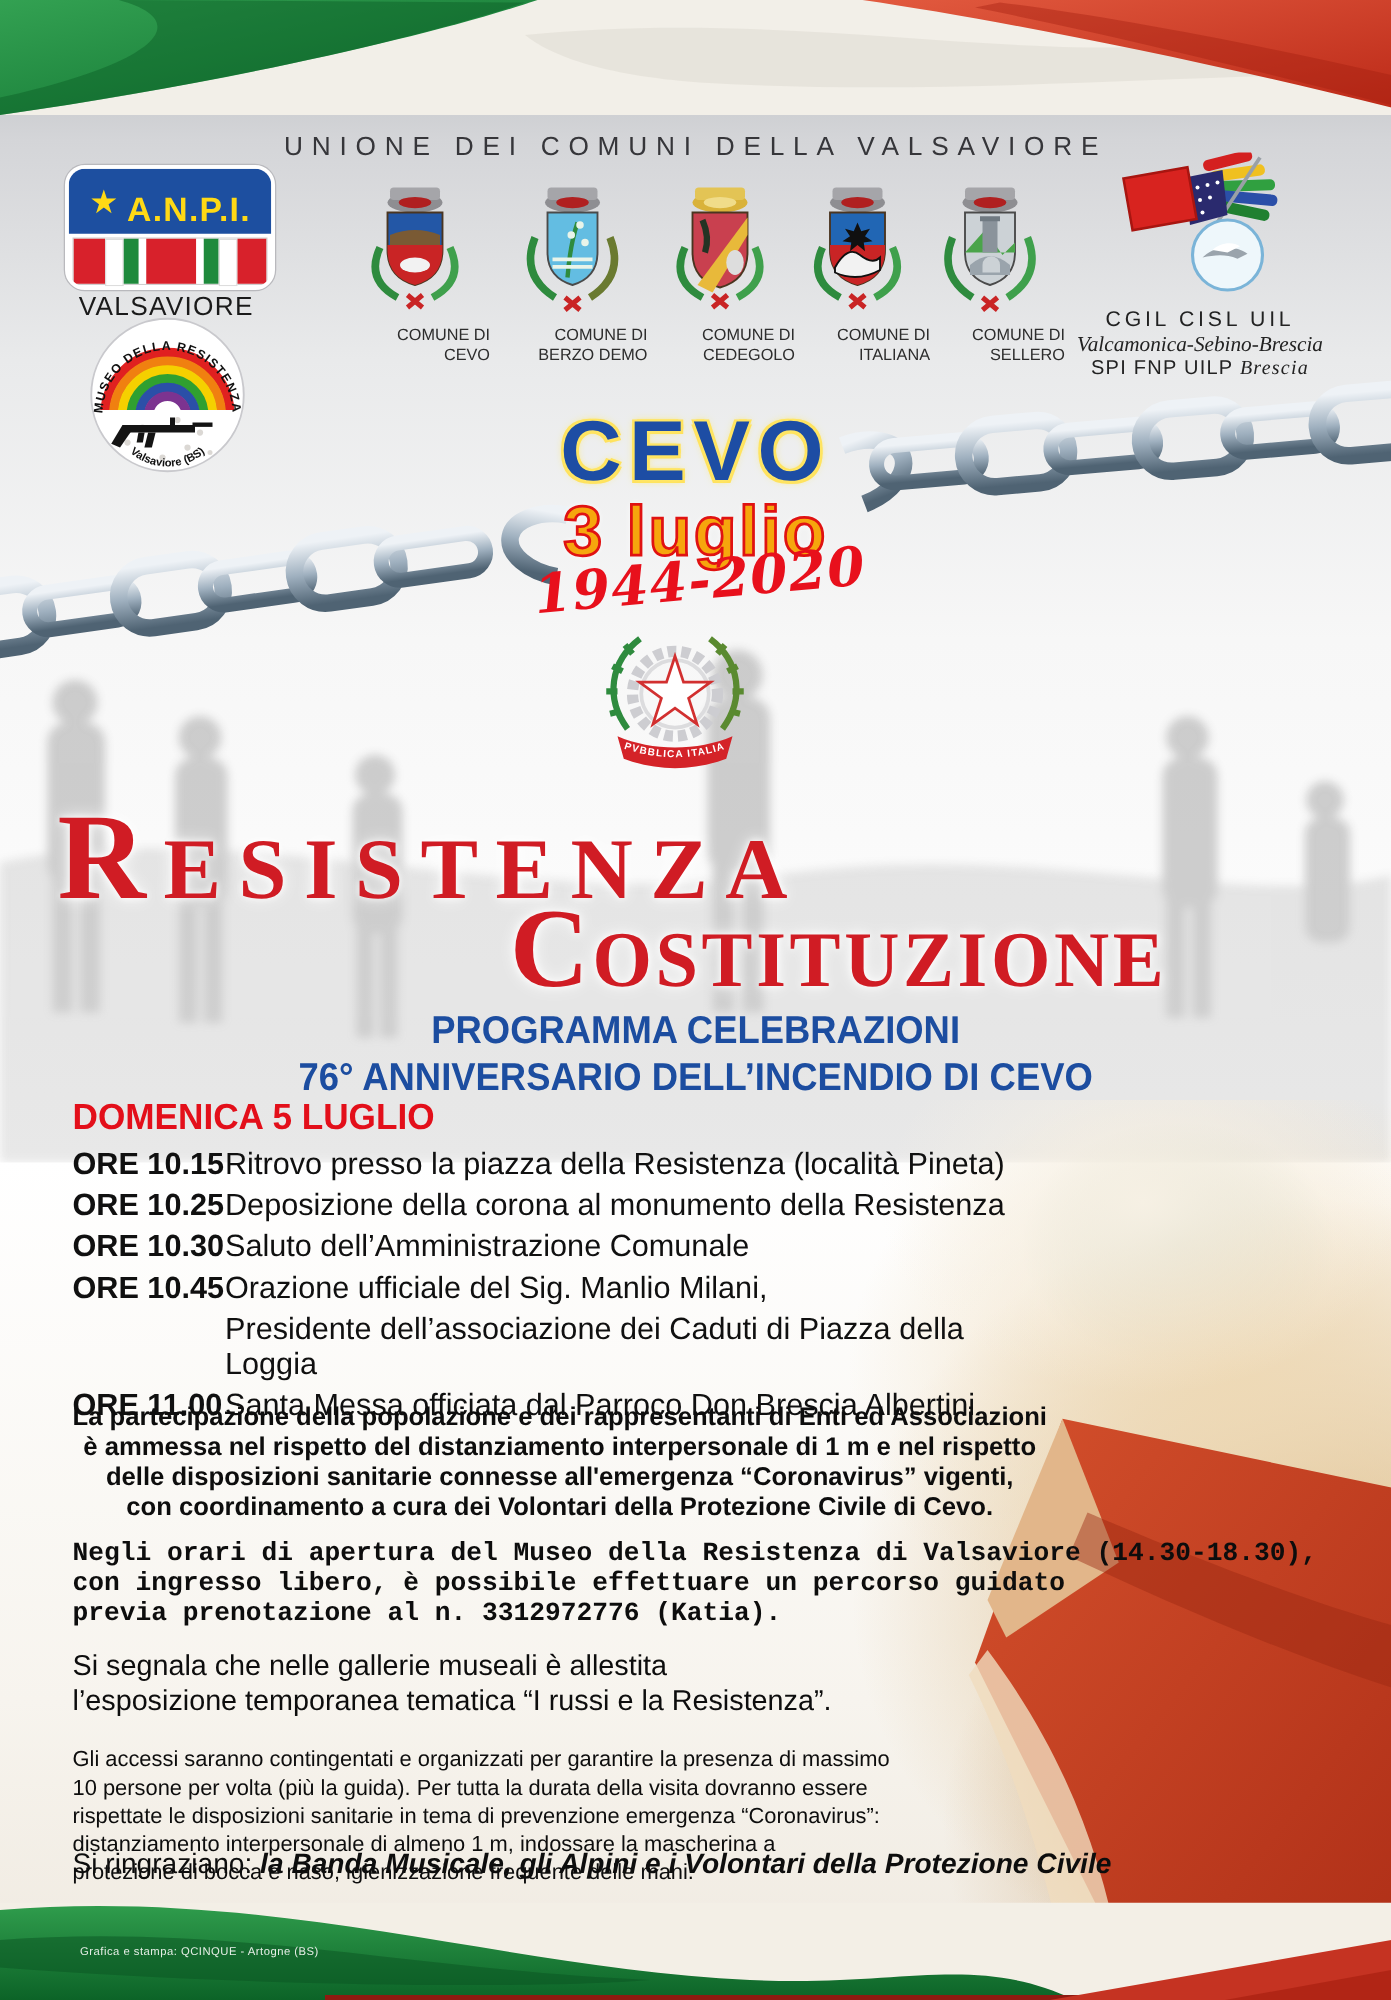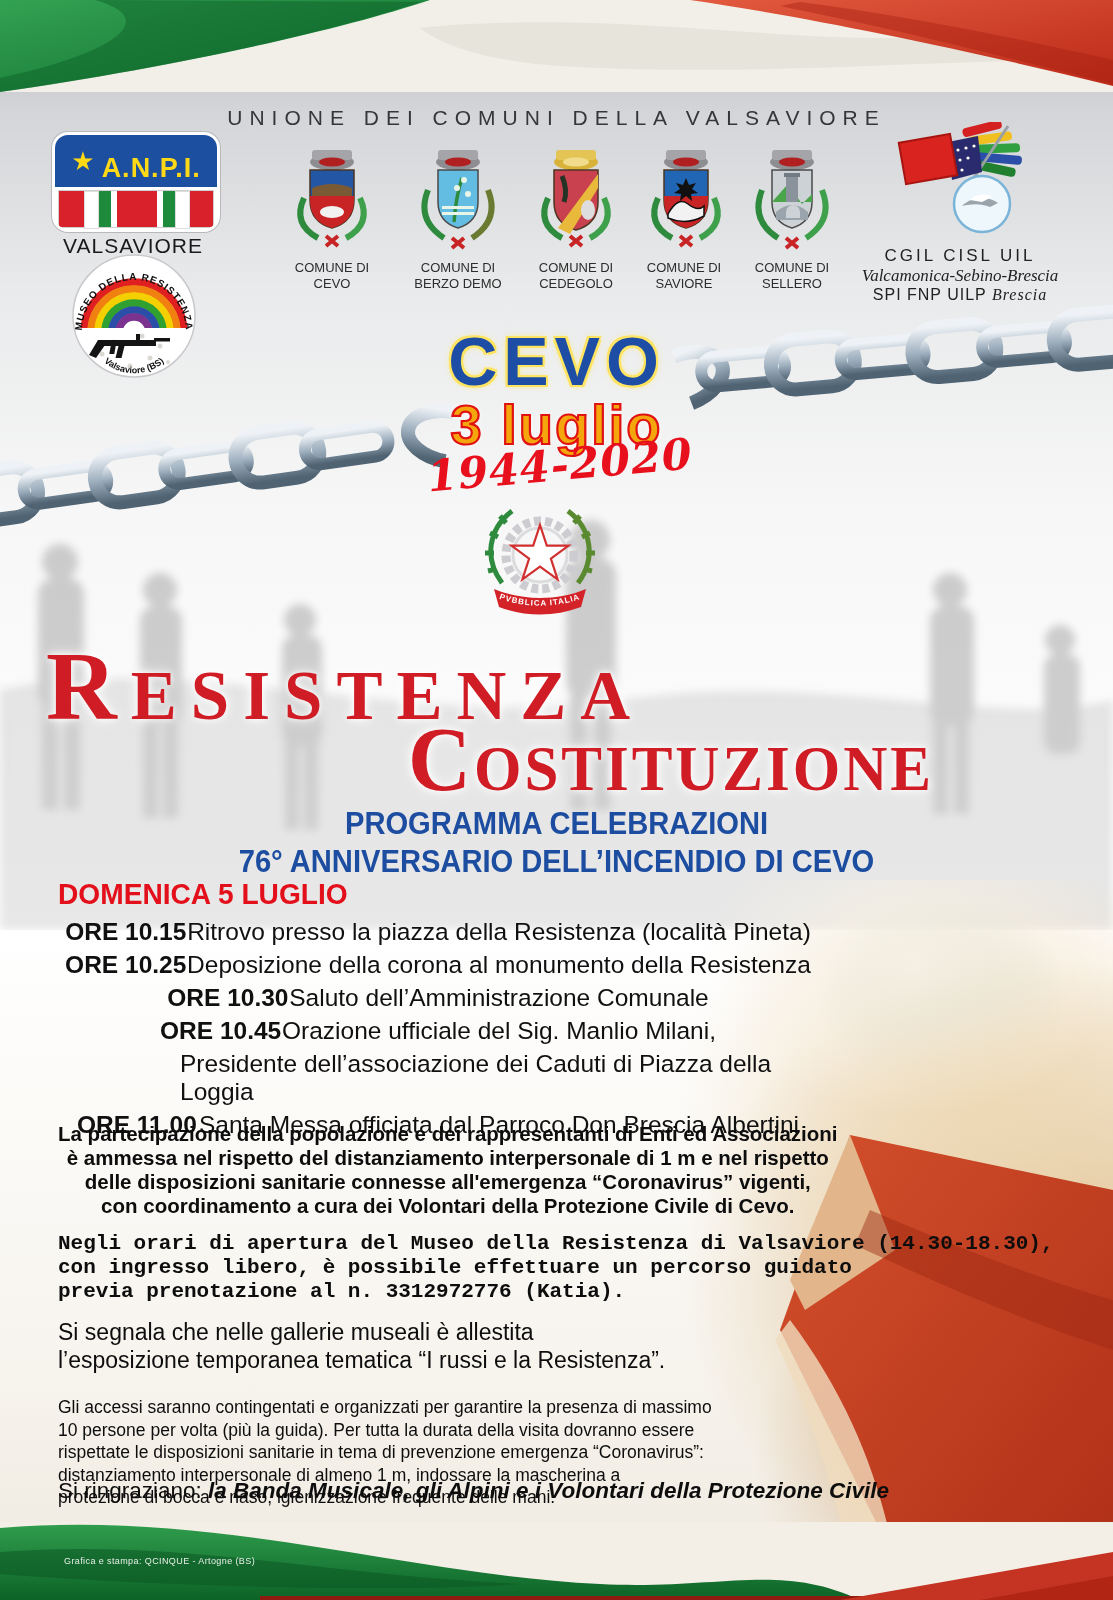--- a/index.html
+++ b/index.html
@@ -15,21 +15,21 @@
   
   #union-title{left:0;top:106px;width:1113px;text-align:center;font-size:21px;letter-spacing:7px;color:#36363a;}
   #anpi{left:52px;top:132px;width:162px;height:94px;border-radius:16px;border:3px solid #fff;box-shadow:0 0 0 1px #b9b9bd;overflow:hidden;background:#fff;}
   #anpi-top{height:52px;background:#1d4fa0;display:flex;align-items:center;justify-content:center;gap:7px;}
   #anpi-star{color:#ffd915;font-size:26px;line-height:1;}
   #anpi-name{color:#ffd915;font-weight:bold;font-size:27px;letter-spacing:1px;margin-top:15px;}
   #anpi-band{height:36px;margin:3px;display:flex;border:1px solid #cfcfcf;}
   .st{height:100%;}
   #anpi-loc{left:52px;top:234px;width:162px;text-align:center;font-size:21px;color:#1a1a1a;letter-spacing:1px;}
   .crest{width:88px;height:116px;}
-  .crest-label{font-size:13px;line-height:15.5px;color:#2d2d2d;text-align:center;}
+  .crest-label{font-size:13px;line-height:15.5px;color:#2d2d2d;text-align:right;}
   #cgil-text{left:830px;top:246px;width:260px;text-align:center;color:#222;}
   #cgil-text .l1{font-size:17px;letter-spacing:3px;}
   #cgil-text .l2{font-size:17px;font-style:italic;font-family:"Liberation Serif",serif;}
   #cgil-text .l3{font-size:16px;letter-spacing:1px;}
   #cgil-text .l3 i{font-family:"Liberation Serif",serif;}
 
   
   #cevo{left:0;top:322px;width:1113px;text-align:center;font-size:68px;font-weight:bold;letter-spacing:6px;color:#1d4da4;
     text-shadow:0 0 3px #ffe96a,0 0 7px #ffe96a,2px 2px 0 #ffe05a,-2px 2px 0 #ffe05a,2px -2px 0 #ffe05a,-2px -2px 0 #ffe05a;}
   #luglio{left:0;top:392px;width:1113px;text-align:center;font-size:56px;font-weight:bold;letter-spacing:2px;color:#f6a60d;
@@ -40,21 +40,21 @@
     font-size:98px;letter-spacing:14px;color:#d01c24;text-shadow:0 0 6px #fff,0 0 14px #fff;}
   #title2{left:408px;top:708px;font-family:"Liberation Serif",serif;font-variant:small-caps;font-weight:bold;
     font-size:90px;letter-spacing:3px;color:#d01c24;text-shadow:0 0 6px #fff,0 0 14px #fff;transform:scaleX(.97);transform-origin:left;}
   .prog{left:0;width:1113px;text-align:center;font-size:31px;font-weight:bold;color:#1c4da0;transform:scaleX(.94);}
   #prog1{top:806px;}
   #prog2{top:844px;}
 
   
   #domenica{left:58px;top:878px;font-size:29px;font-weight:bold;color:#e30f1a;transform:scaleX(.97);transform-origin:left;}
   #schedule{left:58px;top:918px;width:760px;font-size:24.5px;color:#101010;}
-  .srow{display:flex;margin-bottom:5px;justify-content:center;}
+  .srow{display:flex;margin-bottom:5px;}
   .stime{font-weight:bold;width:122px;flex:0 0 122px;}
   .scont{margin-left:122px;margin-bottom:5px;}
 
   
   .para{left:58px;color:#0d0d0d;white-space:nowrap;}
   #para1{top:1122px;font-size:20.5px;font-weight:bold;line-height:24px;text-align:center;}
   #para2{top:1232px;font-size:21px;font-weight:bold;line-height:24px;font-family:Liberation Mono, monospace;}
   #para3{top:1318px;font-size:23px;line-height:28px;}
   #para4{top:1396px;font-size:17.5px;line-height:22.5px;}
   #thanks{left:58px;top:1478px;font-size:22.5px;color:#0d0d0d;white-space:nowrap;}
@@ -215,21 +215,21 @@
     <path d="M22,30 h44 v30 q0,22 -22,28 q-22,-6 -22,-28 z" fill="#2166b4" stroke="#4a3520" stroke-width="1.5"></path>
     <path d="M22,56 h44 v4 q0,22 -22,28 q-22,-6 -22,-28 z" fill="#c92425"></path>
     <path d="M44,38 l3,7 7,-2 -4,6 6,4 -7,1 1,7 -6,-5 -6,5 1,-7 -7,-1 6,-4 -4,-6 7,2 z" fill="#101010"></path>
     <path d="M26,74 q10,-18 20,-10 q10,8 16,2 l0,10 q-18,10 -36,2 z" fill="#f2f2f2" stroke="#101010" stroke-width="1.5"></path>
     <path d="M16,58 q-12,26 14,40" stroke="#2e8b3e" stroke-width="6" fill="none"></path>
     <path d="M72,58 q12,26 -14,40" stroke="#3fa04c" stroke-width="6" fill="none"></path>
     <path d="M38,96 l12,10 m0,-10 l-12,10" stroke="#c92425" stroke-width="4"></path>
   </svg>
   <div class="abs crest-label" style="left:624px;top:260px;width:120px">
     <div>COMUNE DI</div>
-      <div>SAVIORE</div>
+      <div>ITALIANA</div>
   </div>
 
   <svg class="abs crest" style="left:748px;top:140px" viewBox="0 0 88 116">
     <ellipse cx="44" cy="22" rx="22" ry="8" fill="#8e8e92"></ellipse>
       <rect x="24" y="10" width="40" height="10" rx="3" fill="#a5a5a9"></rect>
       <ellipse cx="44" cy="22" rx="13" ry="4.5" fill="#b02020"></ellipse>
     <path d="M24,30 h40 v32 q0,20 -20,26 q-20,-6 -20,-26 z" fill="#ccd2d6" stroke="#4a4a4a" stroke-width="1.5"></path>
     <path d="M24,62 l16,-18 14,20 10,-10 v8 h-40 z" fill="#4aa44a"></path>
     <rect x="38" y="36" width="12" height="26" fill="#8a939b"></rect>
       <rect x="36" y="33" width="16" height="4" fill="#707a82"></rect>

